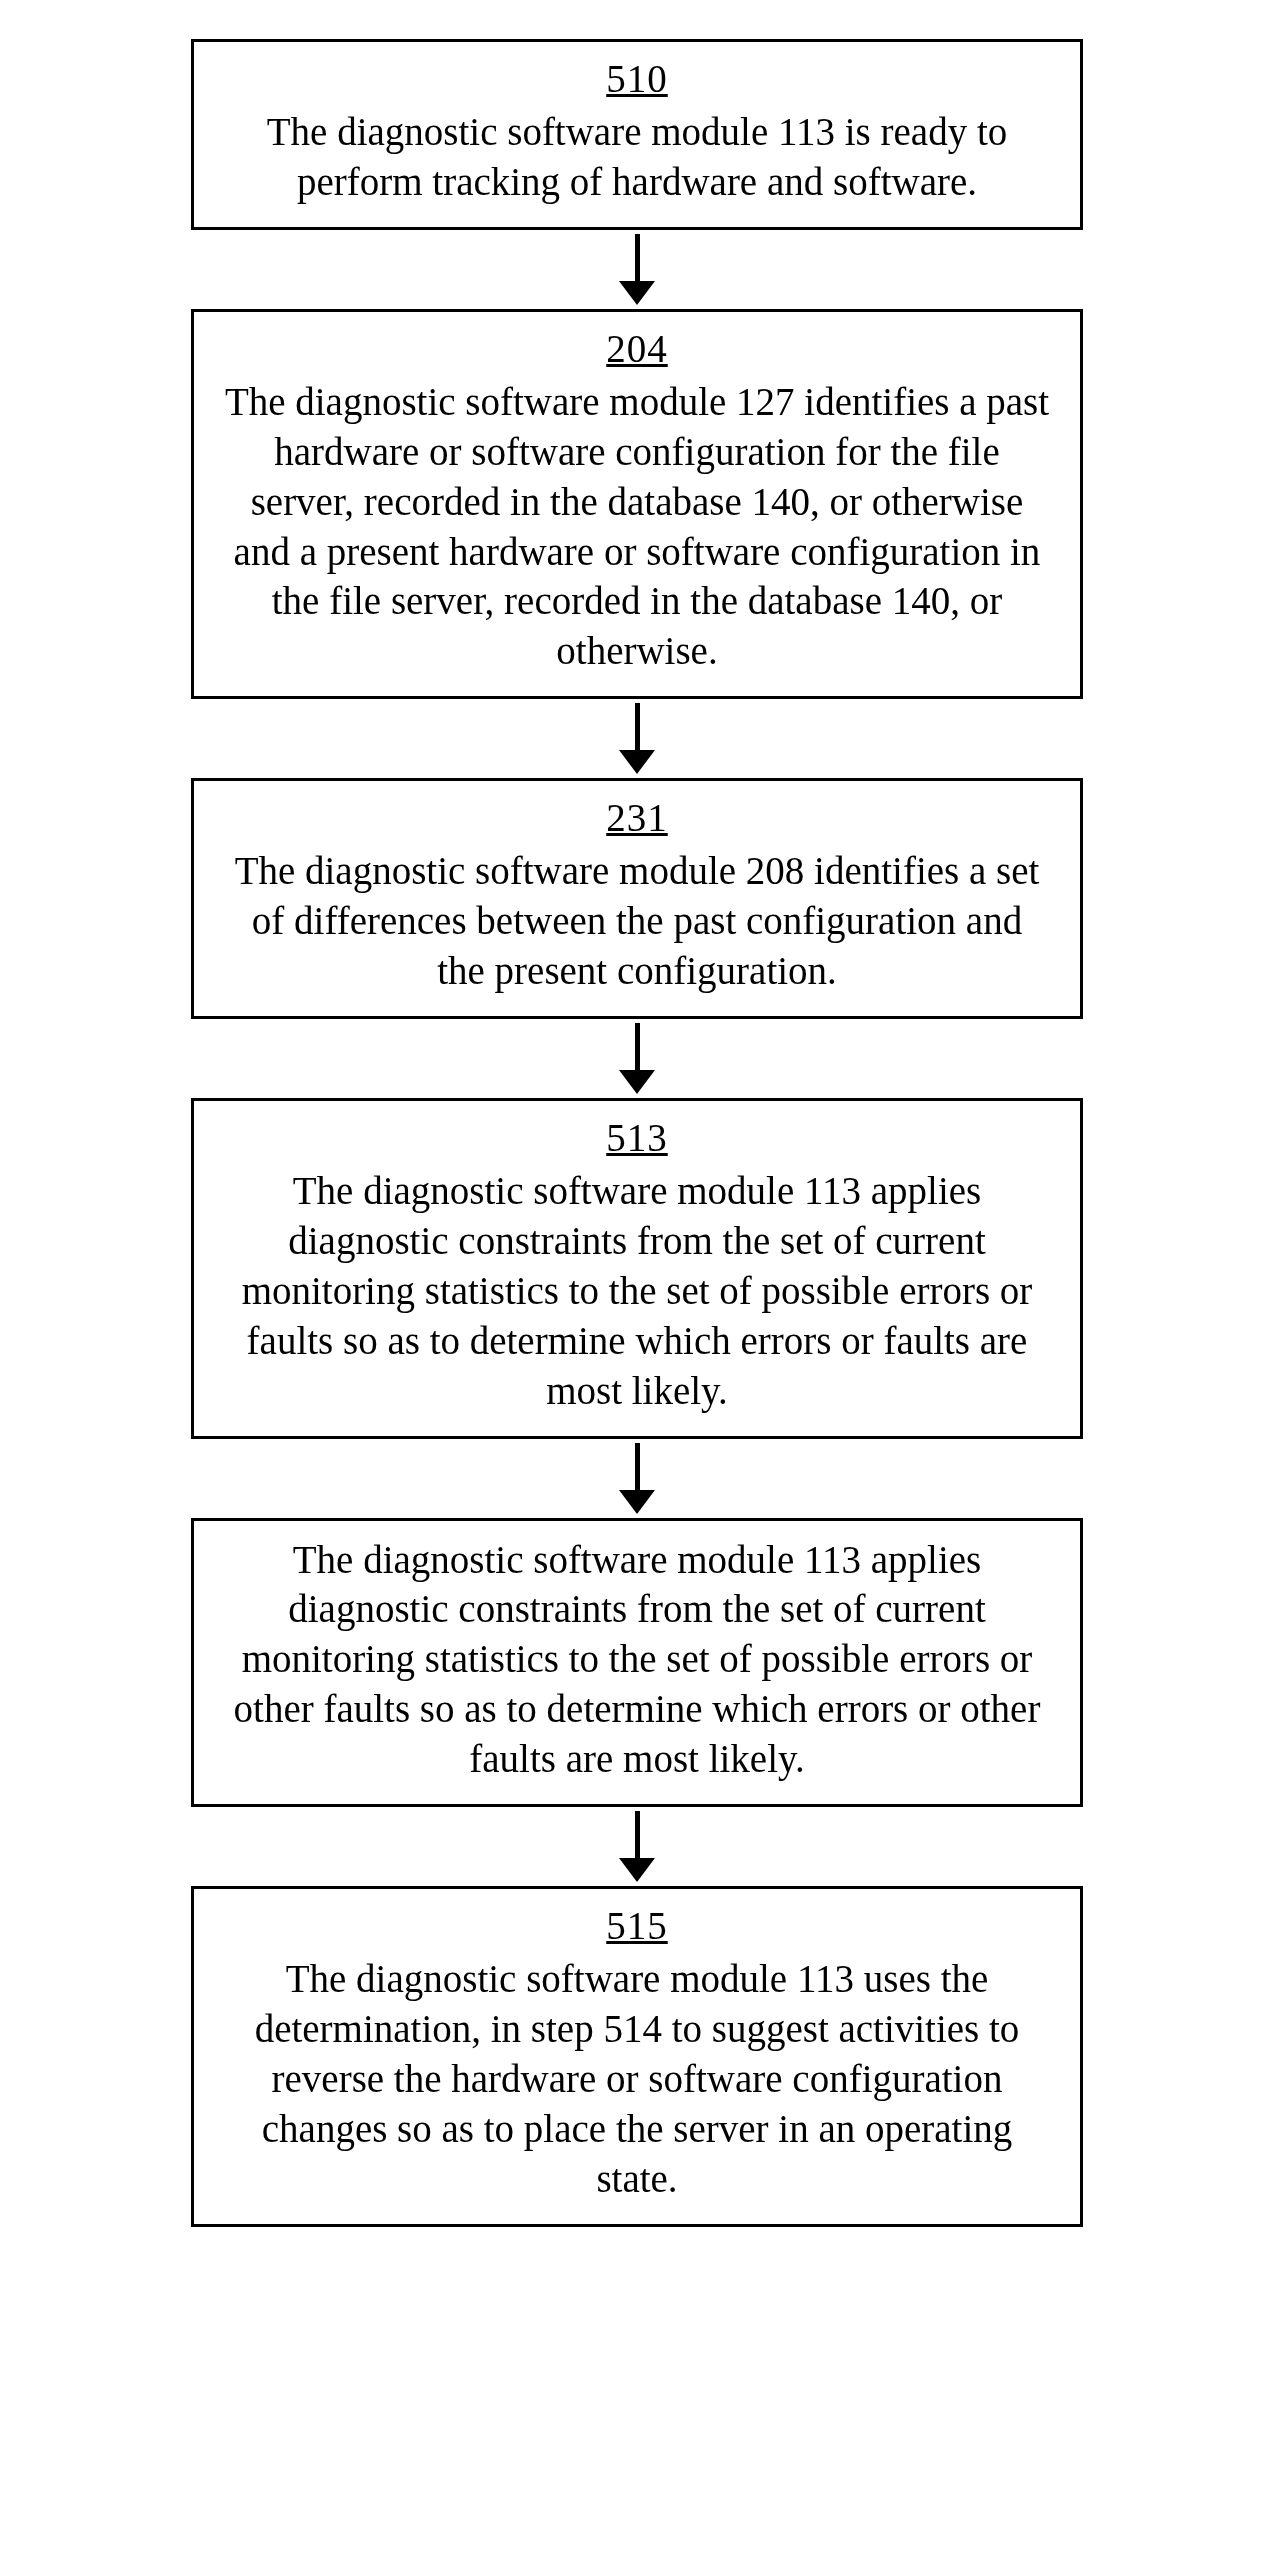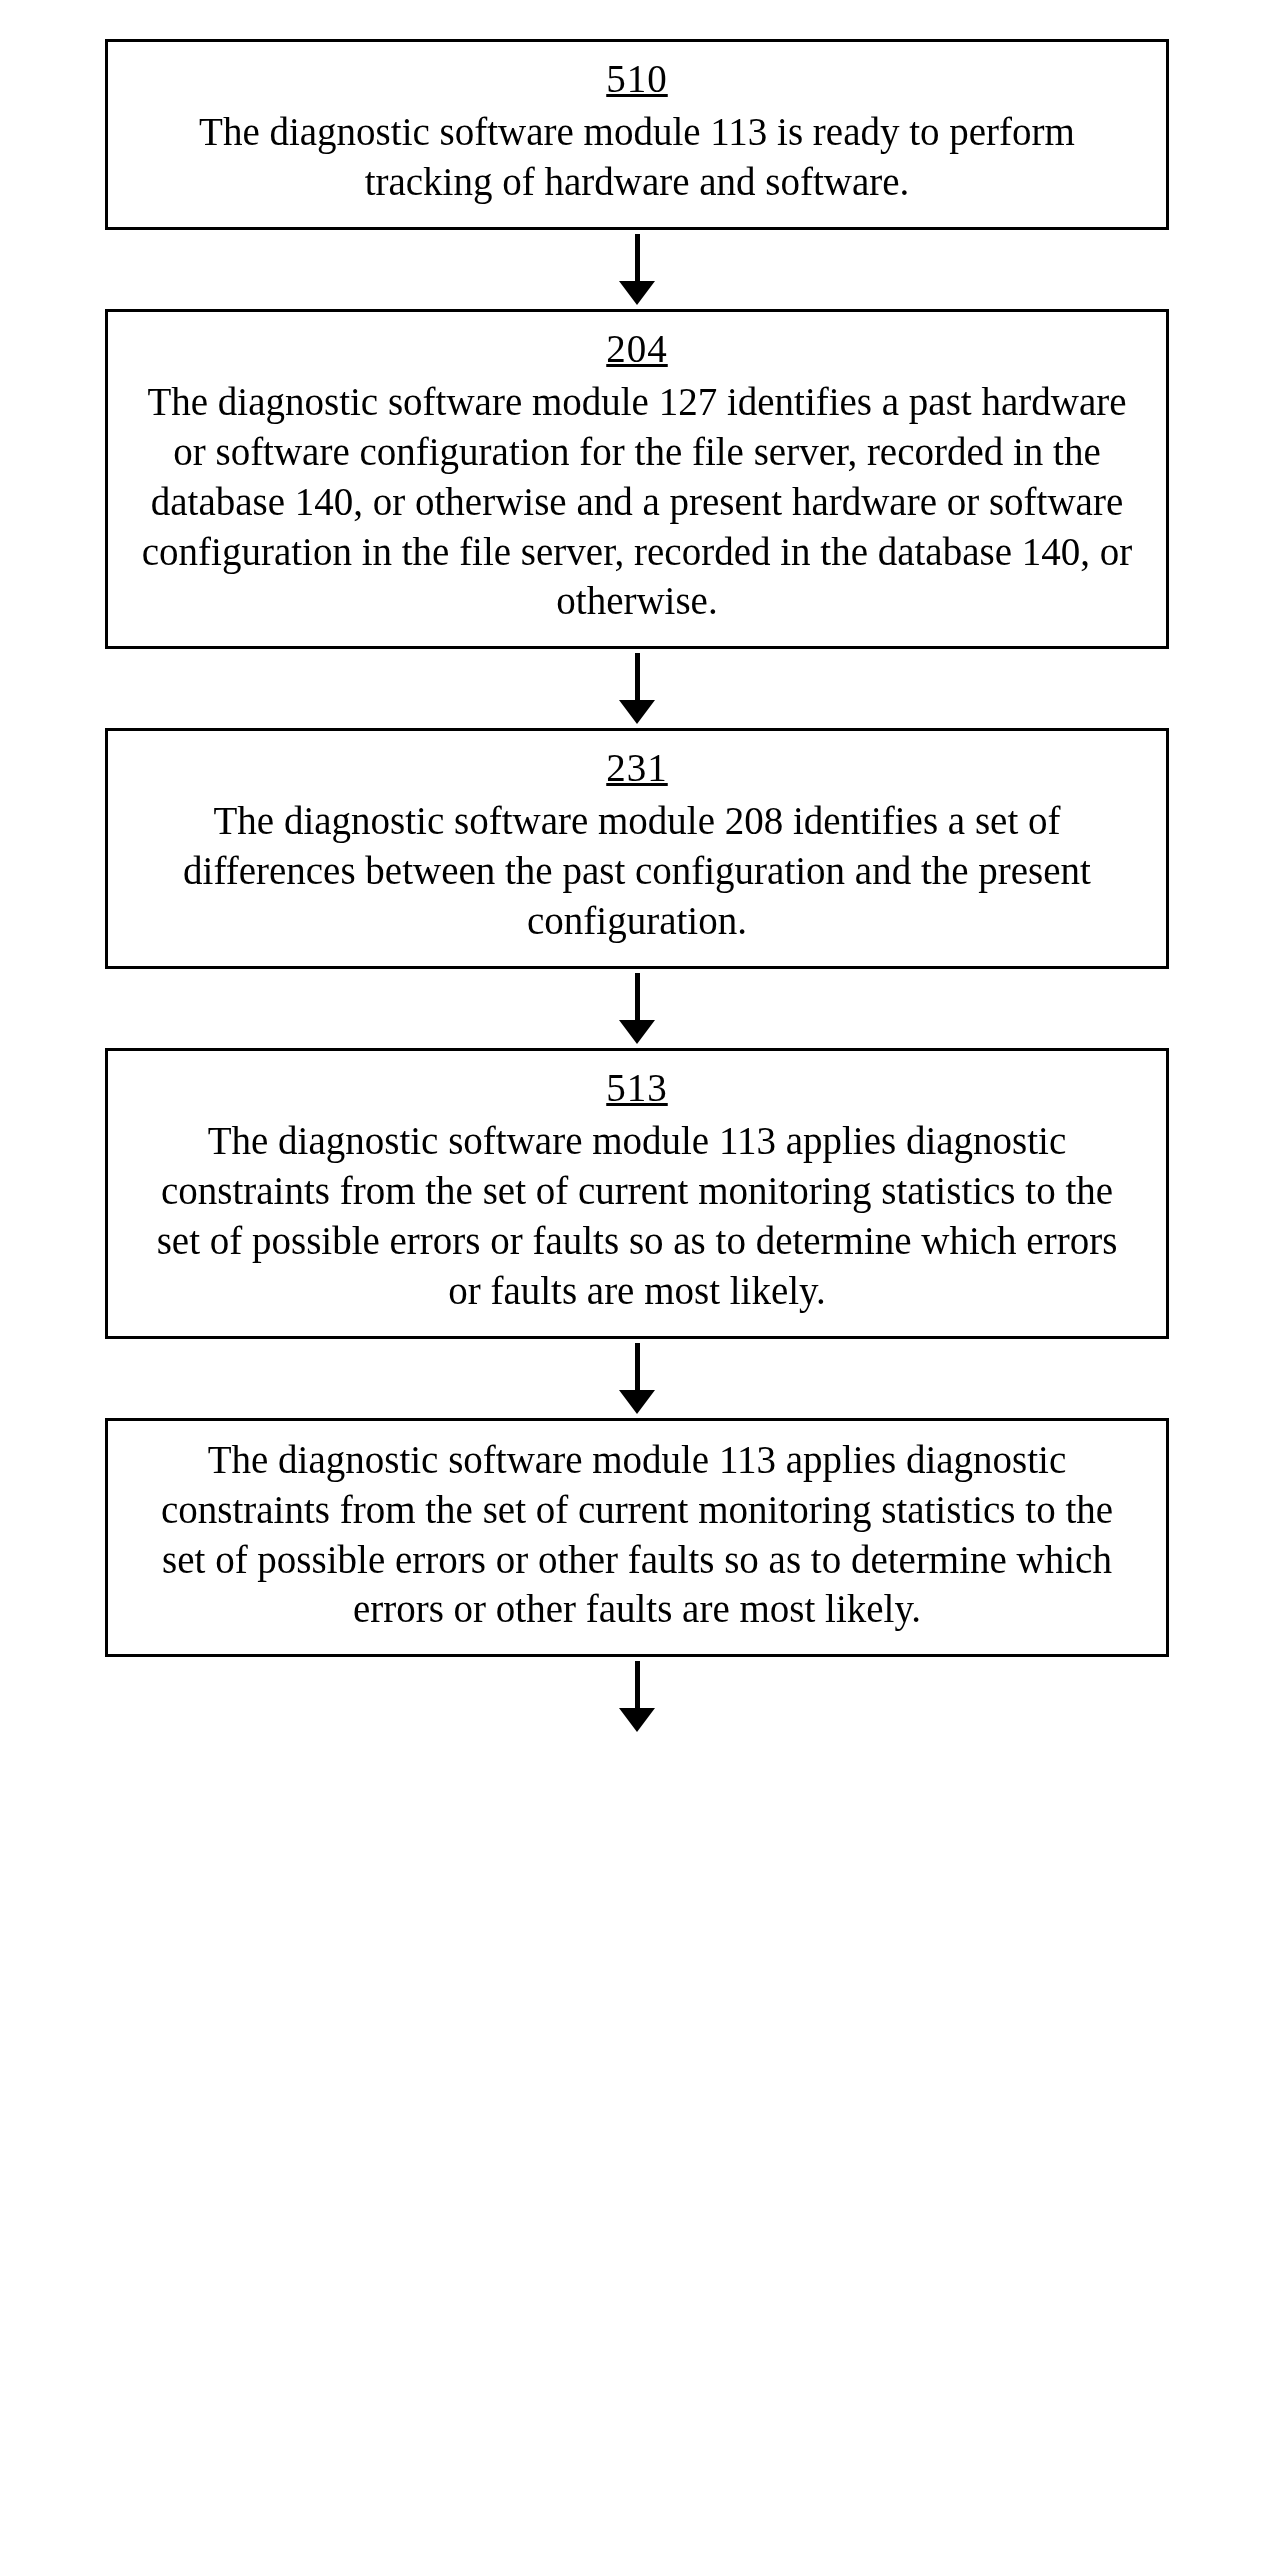--- a/index.html
+++ b/index.html
@@ -12,21 +12,21 @@
     align-items: center;
   }
   .flowchart {
     display: flex;
     flex-direction: column;
     align-items: center;
     width: 1085px;
   }
   .box {
     border: 3px solid #000;
-    width: 1064px;
+    width: 892px;
     padding: 14px 30px 20px 30px;
     box-sizing: border-box;
     background: #fff;
   }
   .box-num {
     text-align: center;
     font-size: 39px;
     text-decoration: underline;
     margin-bottom: 6px;
     letter-spacing: 1px;
@@ -102,15 +102,19 @@
 
   <div class="box">
     <div class="box-text">The diagnostic software module 113 applies diagnostic constraints from the set of current monitoring statistics to the set of possible errors or other faults so as to determine which errors or other faults are most likely.</div>
   </div>
 
   <div class="arrow">
     <div class="arrow-shaft"></div>
     <div class="arrow-head"></div>
   </div>
 
+  <div class="box">
+    <div class="box-num">515</div>
+    <div class="box-text">The diagnostic software module 113 uses the determination, in step 514 to suggest activities to reverse the hardware or software configuration changes so as to place the server in an operating state.</div>
+  </div>
 
 </div>
 
 
 </body></html>

